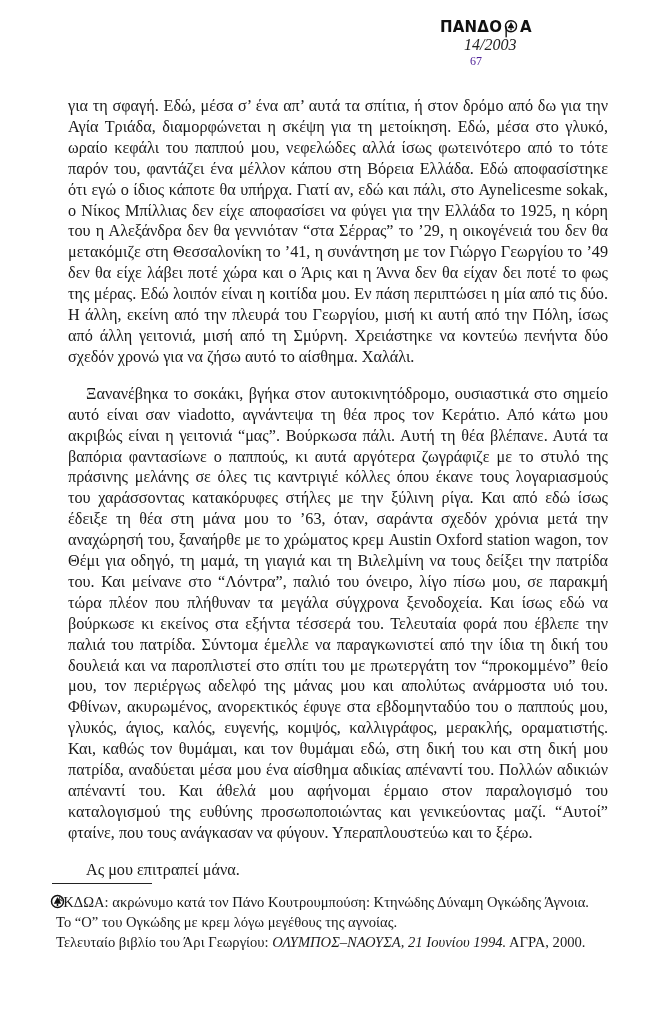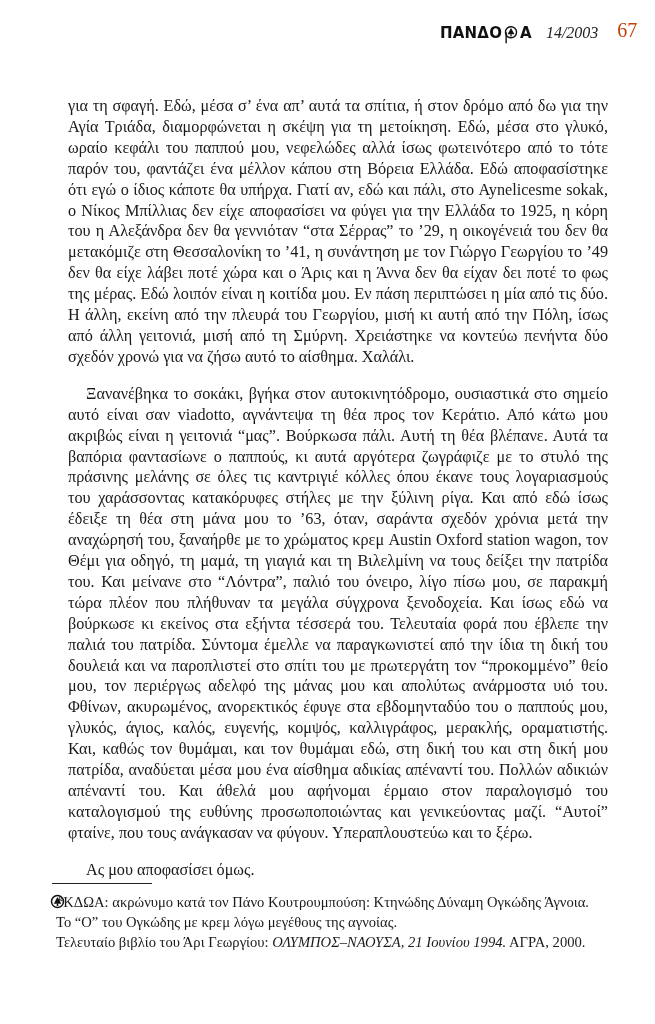--- a/index.html
+++ b/index.html
@@ -6,37 +6,38 @@
   body {
     width: 655px; height: 1024px;
     background: #ffffff;
     color: #1a1a1a;
     font-family: "Liberation Serif", "DejaVu Serif", serif;
     position: relative;
     overflow: hidden;
   }
   .header {
     position: absolute; top: 18px; left: 440px;
-    display: flex; align-items: flex-end;
+    display: flex; align-items: flex-start;
     height: 24px;
+    flex-direction: column;
   }
   .brand {
     font-family: "DejaVu Sans", "Liberation Sans", sans-serif;
     font-weight: bold; font-size: 15px; letter-spacing: 0.2px;
     display: flex; align-items: center; color: #111;
   }
   .brand-logo {
     display: inline-block; width: 18px; height: 18px; margin: 0 0 0 0;
     position: relative; top: 2px;
   }
   .issue {
-    font-style: italic; font-size: 16px; margin-left: 14px; color: #222;
+    font-style: italic; font-size: 16px; margin-left: 24px; color: #222;
   }
   .pageno {
-    font-size: 20px; margin-left: 19px; color: #c2410c;
+    font-size: 12px; margin-left: 30px; color: #4c1d95;
   }
   .body-text {
     position: absolute; top: 80px; left: 52px; width: 572px;
     font-size: 16.2px; line-height: 20.9px;
     text-align: justify;
   }
   .body-text p { margin: 16px; }
   .body-text p.indent { text-indent: 18px; }
   .footnote-rule {
     position: absolute; top: 883px; left: 52px; width: 100px;
@@ -67,21 +68,21 @@
     </svg>
     <span>Α</span>
   </span>
   <span class="issue">14/2003</span>
   <span class="pageno">67</span>
 </div>
 
 <div class="body-text">
   <p>για τη σφαγή. Εδώ, μέσα σ’ ένα απ’ αυτά τα σπίτια, ή στον δρόμο από δω για την Αγία Τριάδα, διαμορφώνεται η σκέψη για τη μετοίκηση. Εδώ, μέσα στο γλυκό, ωραίο κεφάλι του παππού μου, νεφελώδες αλλά ίσως φωτεινότερο από το τότε παρόν του, φαντάζει ένα μέλλον κάπου στη Βόρεια Ελλάδα. Εδώ αποφασίστηκε ότι εγώ ο ίδιος κάποτε θα υπήρχα. Γιατί αν, εδώ και πάλι, στο Aynelicesme sokak, ο Νίκος Μπίλλιας δεν είχε αποφασίσει να φύγει για την Ελλάδα το 1925, η κόρη του η Αλεξάνδρα δεν θα γεννιόταν “στα Σέρρας” το ’29, η οικογένειά του δεν θα μετακόμιζε στη Θεσσαλονίκη το ’41, η συνάντηση με τον Γιώργο Γεωργίου το ’49 δεν θα είχε λάβει ποτέ χώρα και ο Άρις και η Άννα δεν θα είχαν δει ποτέ το φως της μέρας. Εδώ λοιπόν είναι η κοιτίδα μου. Εν πάση περιπτώσει η μία από τις δύο. Η άλλη, εκείνη από την πλευρά του Γεωργίου, μισή κι αυτή από την Πόλη, ίσως από άλλη γειτονιά, μισή από τη Σμύρνη. Χρειάστηκε να κοντεύω πενήντα δύο σχεδόν χρονώ για να ζήσω αυτό το αίσθημα. Χαλάλι.</p>
   <p class="indent">Ξανανέβηκα το σοκάκι, βγήκα στον αυτοκινητόδρομο, ουσιαστικά στο σημείο αυτό είναι σαν viadotto, αγνάντεψα τη θέα προς τον Κεράτιο. Από κάτω μου ακριβώς είναι η γειτονιά “μας”. Βούρκωσα πάλι. Αυτή τη θέα βλέπανε. Αυτά τα βαπόρια φαντασίωνε ο παππούς, κι αυτά αργότερα ζωγράφιζε με το στυλό της πράσινης μελάνης σε όλες τις καντριγιέ κόλλες όπου έκανε τους λογαριασμούς του χαράσσοντας κατακόρυφες στήλες με την ξύλινη ρίγα. Και από εδώ ίσως έδειξε τη θέα στη μάνα μου το ’63, όταν, σαράντα σχεδόν χρόνια μετά την αναχώρησή του, ξαναήρθε με το χρώματος κρεμ Austin Oxford station wagon, τον Θέμι για οδηγό, τη μαμά, τη γιαγιά και τη Βιλελμίνη να τους δείξει την πατρίδα του. Και μείνανε στο “Λόντρα”, παλιό του όνειρο, λίγο πίσω μου, σε παρακμή τώρα πλέον που πλήθυναν τα μεγάλα σύγχρονα ξενοδοχεία. Και ίσως εδώ να βούρκωσε κι εκείνος στα εξήντα τέσσερά του. Τελευταία φορά που έβλεπε την παλιά του πατρίδα. Σύντομα έμελλε να παραγκωνιστεί από την ίδια τη δική του δουλειά και να παροπλιστεί στο σπίτι του με πρωτεργάτη τον “προκομμένο” θείο μου, τον περιέργως αδελφό της μάνας μου και απολύτως ανάρμοστα υιό του. Φθίνων, ακυρωμένος, ανορεκτικός έφυγε στα εβδομηνταδύο του ο παππούς μου, γλυκός, άγιος, καλός, ευγενής, κομψός, καλλιγράφος, μερακλής, οραματιστής. Και, καθώς τον θυμάμαι, και τον θυμάμαι εδώ, στη δική του και στη δική μου πατρίδα, αναδύεται μέσα μου ένα αίσθημα αδικίας απέναντί του. Πολλών αδικιών απέναντί του. Και άθελά μου αφήνομαι έρμαιο στον παραλογισμό του καταλογισμού της ευθύνης προσωποποιώντας και γενικεύοντας μαζί. “Αυτοί” φταίνε, που τους ανάγκασαν να φύγουν. Υπεραπλουστεύω και το ξέρω.</p>
-  <p class="indent">Ας μου αποφασίσει όμως.</p>
+  <p class="indent">Ας μου επιτραπεί μάνα.</p>
 </div>
 
 <div class="footnote-rule"></div>
 
 <div class="footnotes">
   <p class="fn-first">
     <svg class="fn-icon" viewBox="0 0 20 20">
       <circle cx="10" cy="10" r="8" fill="none" stroke="#111" stroke-width="2"></circle>
       <path d="M10 4 L15 13 L5 13 Z" fill="#111"></path>
       <rect x="9" y="13" width="2" height="3" fill="#111"></rect>

